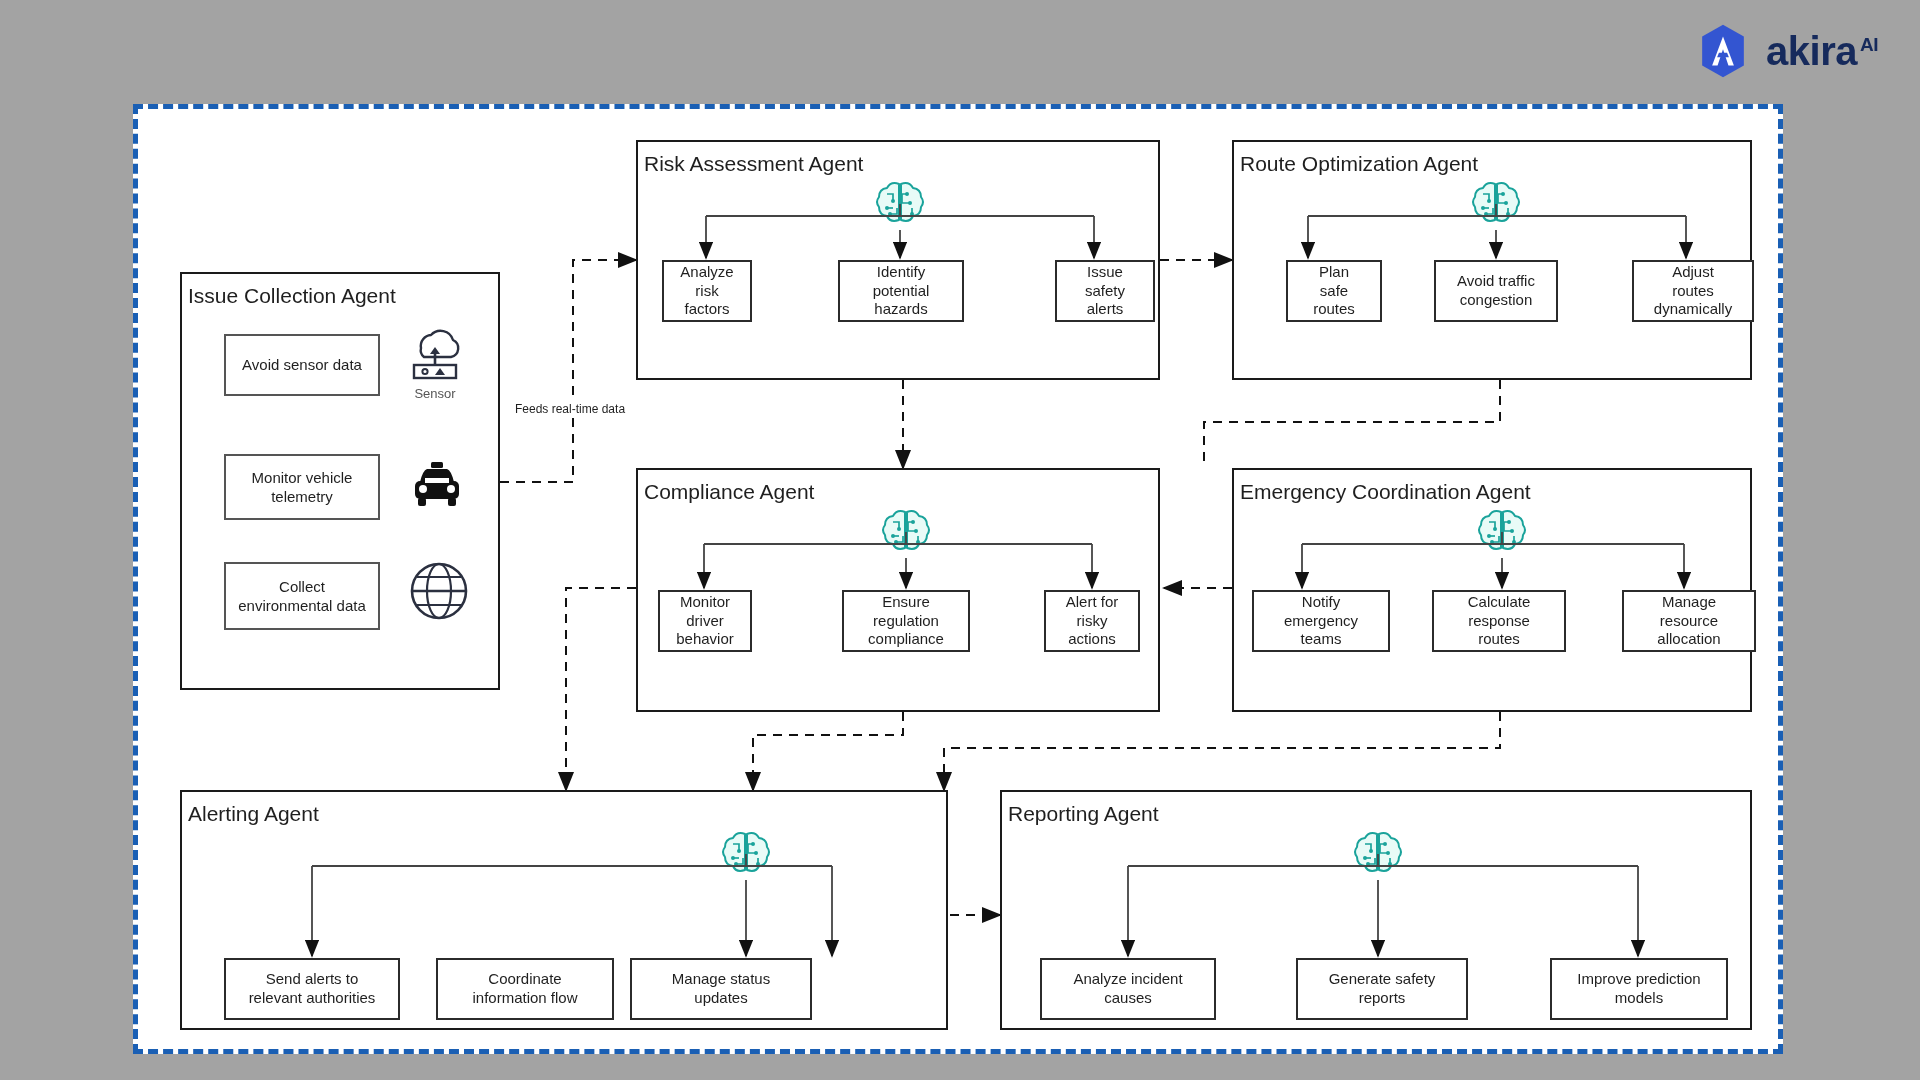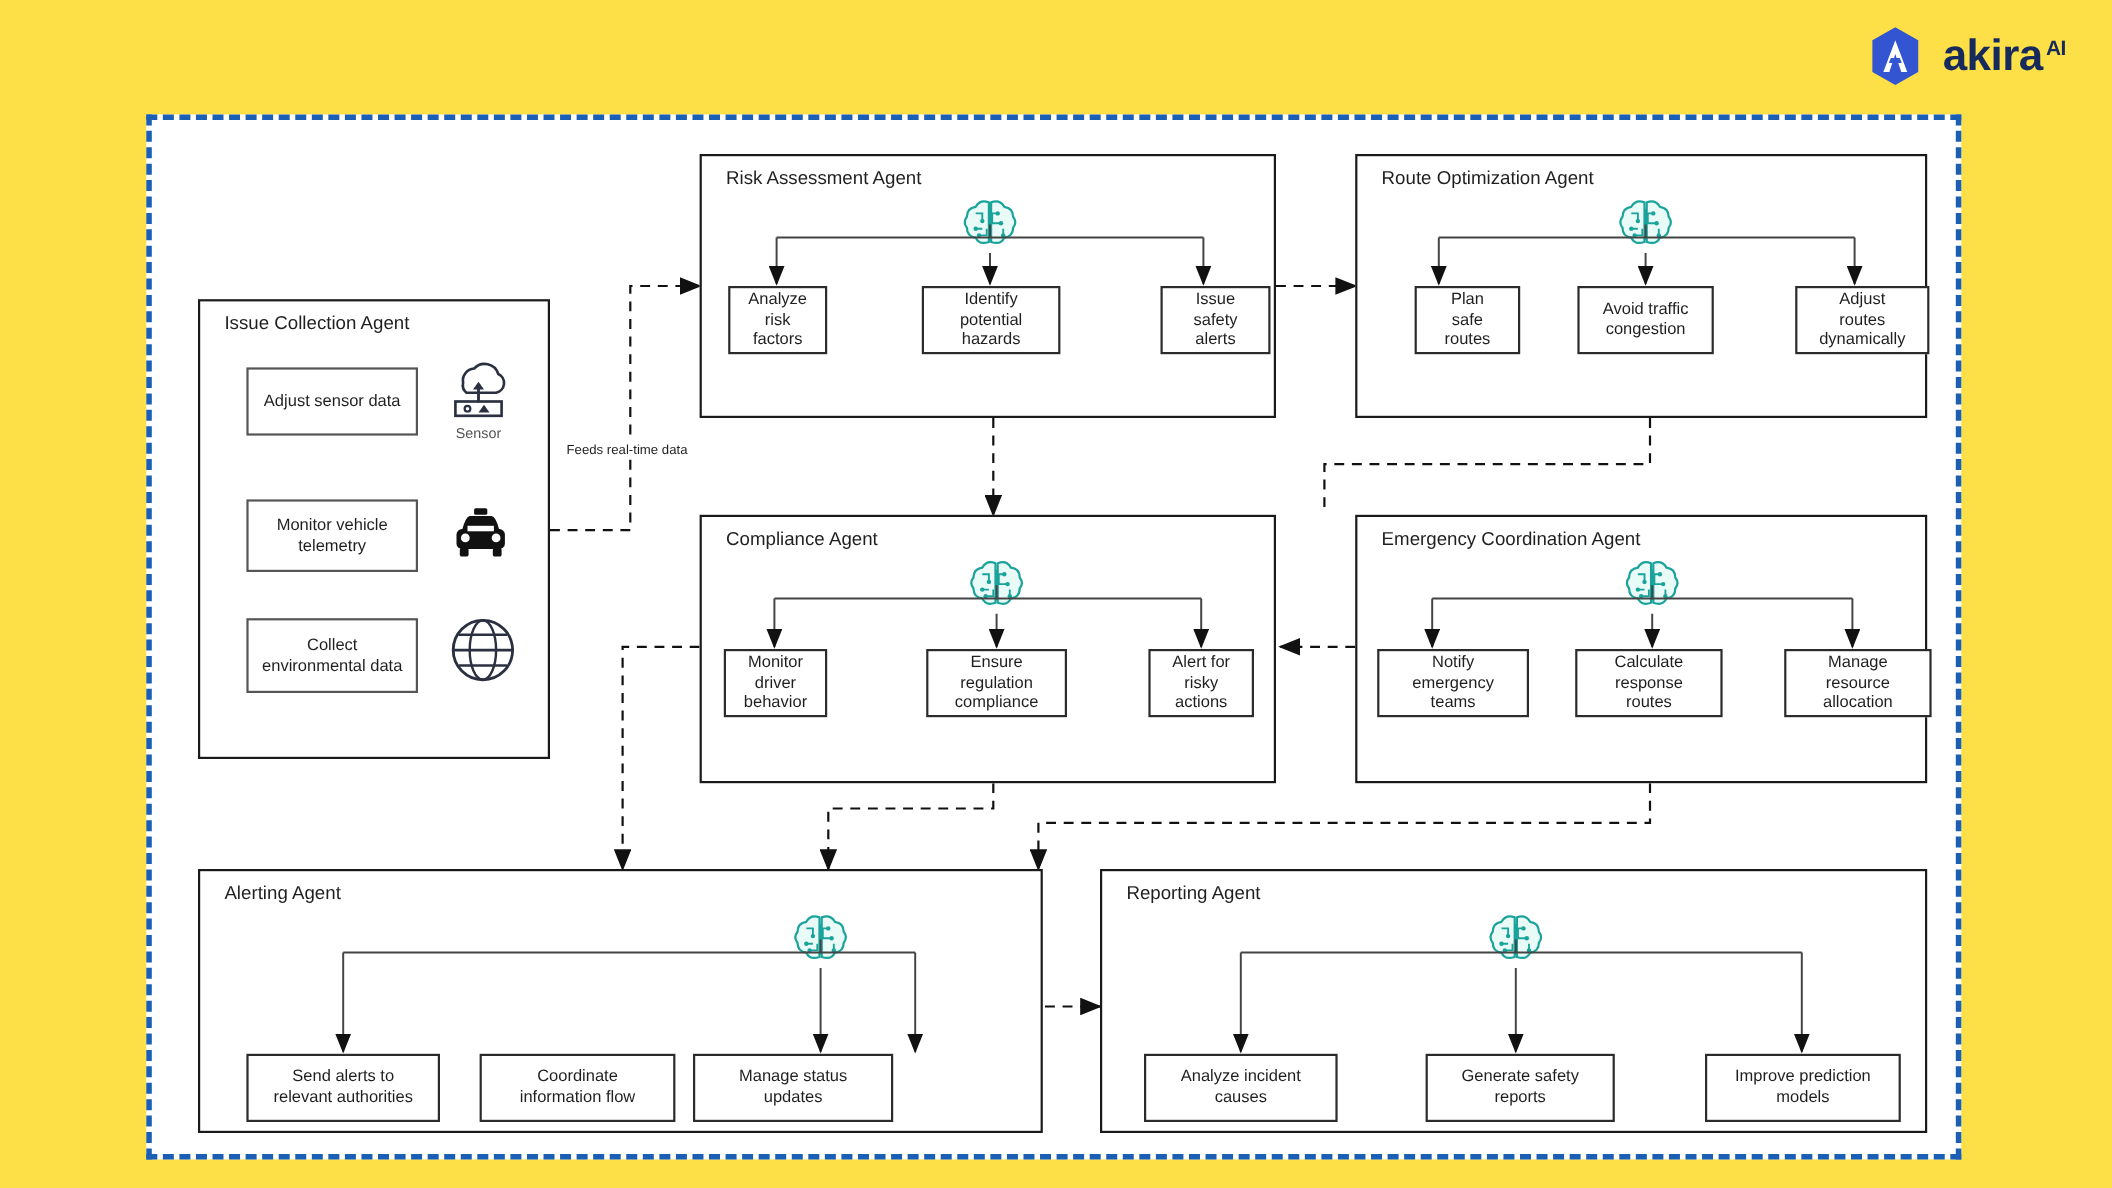--- a/index.html
+++ b/index.html
@@ -5,21 +5,21 @@
   html, body {
     margin: 0;
     padding: 0;
     background: #eef5fd;
     font-family: "Liberation Sans", sans-serif;
   }
   #page {
     position: relative;
     width: 1920px;
     height: 1080px;
-    background: #fde047;
+    background: #a3a3a3;
     overflow: hidden;
   }
 
   
   #logo {
     position: absolute;
     top: 22px;
     right: 42px;
     display: flex;
     align-items: center;
@@ -64,23 +64,23 @@
 
   
   .panel {
     position: absolute;
     background: #ffffff;
     border: 2px solid #1a1a1a;
     box-sizing: border-box;
   }
   .panel-title {
     position: absolute;
-    left: 22px;
+    left: 6px;
     top: 10px;
-    font-size: 17px;
+    font-size: 21px;
     color: #1f1f1f;
     white-space: nowrap;
   }
   .task {
     position: absolute;
     border: 2px solid #2b2b2b;
     background: #ffffff;
     box-sizing: border-box;
     display: flex;
     align-items: center;
@@ -171,21 +171,21 @@
 
       <path d="M1500,712 V748 H944 V790" marker-end="url(#ah)"></path>
 
       <path d="M950,915 H1000" marker-end="url(#ah)"></path>
     </g>
   </svg>
 
   <div class="panel" style="left:180px; top:272px; width:320px; height:418px;">
     <div class="panel-title">Issue Collection Agent</div>
 
-    <div class="dc-box" style="left:42px; top:60px; width:156px; height:62px;">Adjust sensor data</div>
+    <div class="dc-box" style="left:42px; top:60px; width:156px; height:62px;">Avoid sensor data</div>
     <div class="dc-icon" style="left:222px; top:48px;">
       <svg width="62" height="58" viewBox="0 0 62 58">
         <path d="M17,26 a11,11 0 0,1 10,-13 a13,13 0 0,1 22,5 a9,9 0 0,1 -2,17 H20 a9,9 0 0,1 -3,-9 Z" fill="none" stroke="#2b3040" stroke-width="2.4" stroke-linejoin="round"></path>
         <line x1="31" y1="44" x2="31" y2="28" stroke="#2b3040" stroke-width="2.6"></line>
         <path d="M31,25 l-5,7 h10 Z" fill="#2b3040"></path>
         <rect x="10" y="43" width="42" height="13" fill="none" stroke="#2b3040" stroke-width="2.4"></rect>
         <circle cx="21" cy="49.5" r="2.6" fill="none" stroke="#2b3040" stroke-width="2"></circle>
         <path d="M36,46 l5,7 h-10 Z" fill="#2b3040"></path>
       </svg>
     </div>

